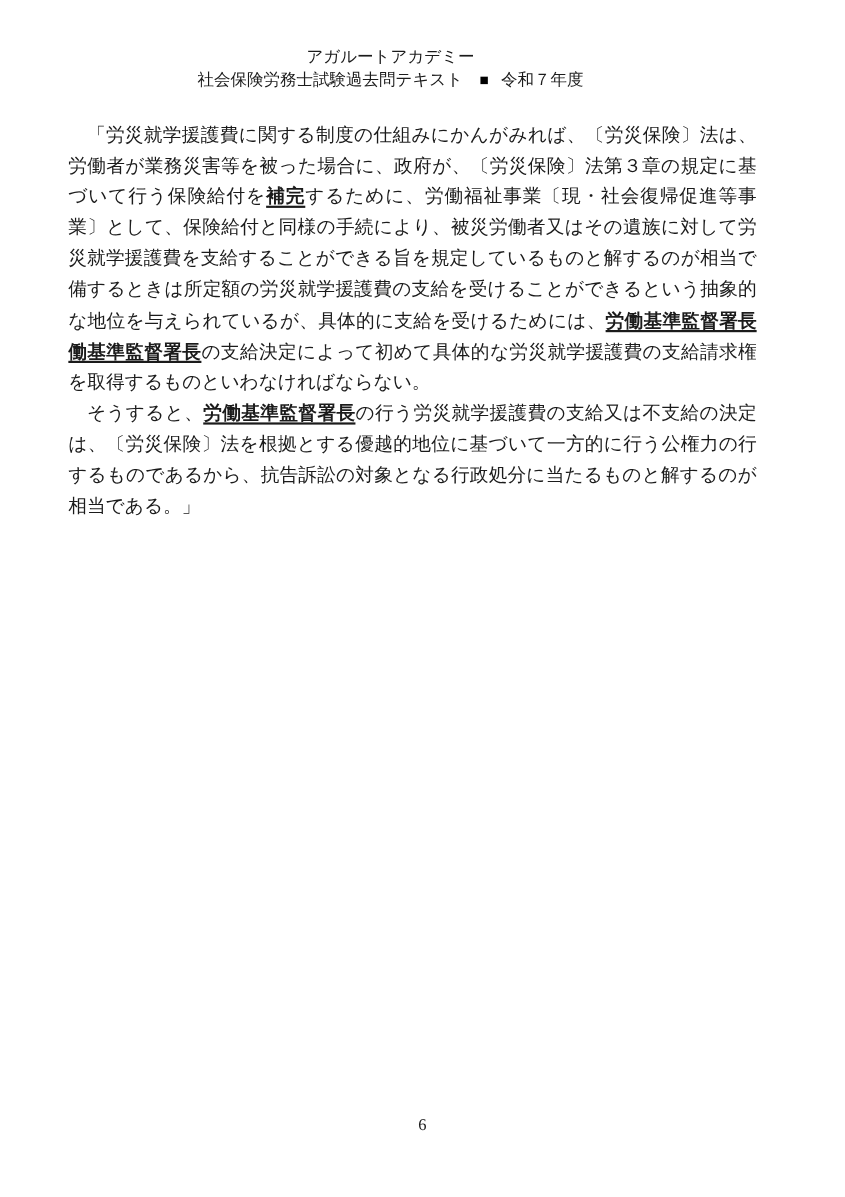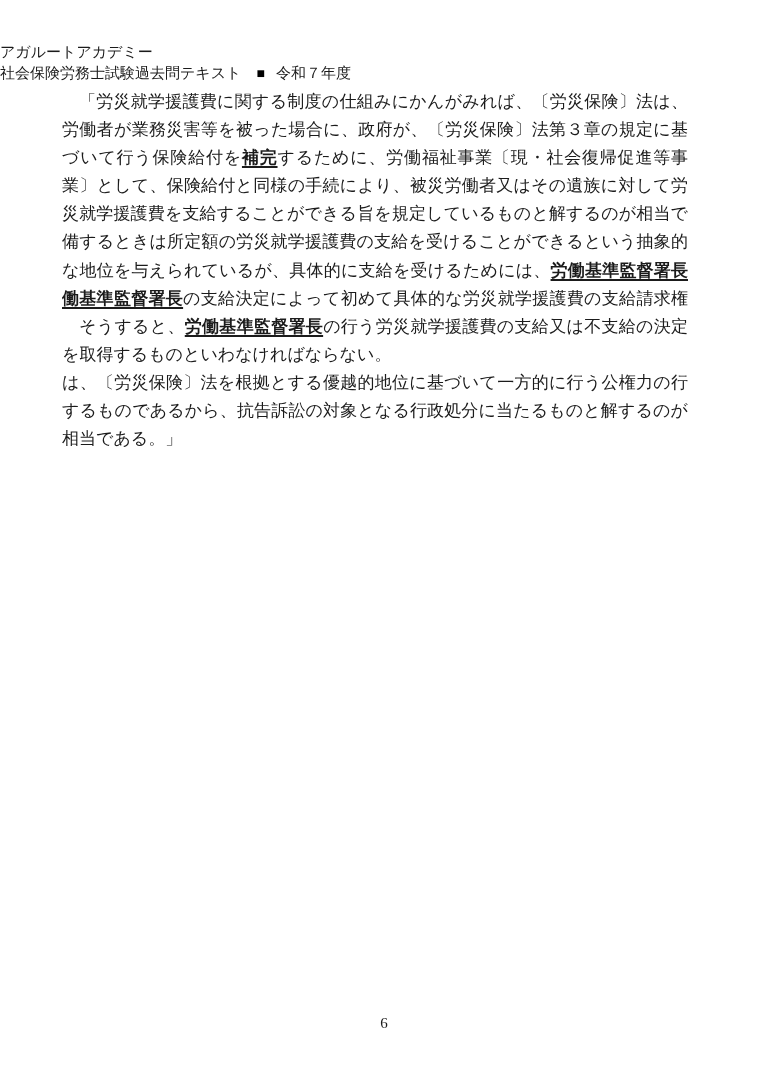--- a/index.html
+++ b/index.html
@@ -14,34 +14,34 @@
     background: #ffffff;
     font-family: "Liberation Serif", "DejaVu Serif", serif;
     color: #1b1b1b;
     overflow: hidden;
   }
   .header {
     position: absolute;
     top: 42px;
     left: 0;
     right: 58px;
-    text-align: left;
+    text-align: center;
     font-size: 15px;
     line-height: 21px;
   }
   .header-line2 span { vertical-align: baseline; }
   .marker {
     display: inline-block;
     font-size: 14px;
     margin: 0 11px 0 15px;
     color: #000000;
   }
   .body-text {
     position: absolute;
-    top: 88px;
+    top: 109px;
     left: 62px;
     width: 626px;
   }
   .line {
     font-size: 17px;
     height: 28.1px;
     line-height: 28.1px;
     text-align: justify;
     text-align-last: justify;
     text-justify: inter-character;
@@ -82,22 +82,22 @@
 
   <div class="body-text">
       <div class="line indent"><span>「労災就学援護費に関する制度の仕組みにかんがみれば、〔労災保険〕法は、</span></div>
       <div class="line"><span>労働者が業務災害等を被った場合に、政府が、〔労災保険〕法第３章の規定に基</span></div>
       <div class="line"><span>づいて行う保険給付を</span><span class="em">補完</span><span>するために、労働福祉事業〔現・社会復帰促進等事</span></div>
       <div class="line"><span>業〕として、保険給付と同様の手続により、被災労働者又はその遺族に対して労</span></div>
       <div class="line"><span>災就学援護費を支給することができる旨を規定しているものと解するのが相当で</span></div>
       <div class="line"><span>備するときは所定額の労災就学援護費の支給を受けることができるという抽象的</span></div>
       <div class="line"><span>な地位を与えられているが、具体的に支給を受けるためには、</span><span class="em">労働基準監督署長</span></div>
       <div class="line"><span class="em">働基準監督署長</span><span>の支給決定によって初めて具体的な労災就学援護費の支給請求権</span></div>
+      <div class="line no-justify"><span>を取得するものといわなければならない。</span></div>
       <div class="line indent"><span>そうすると、</span><span class="em">労働基準監督署長</span><span>の行う労災就学援護費の支給又は不支給の決定</span></div>
-      <div class="line no-justify"><span>を取得するものといわなければならない。</span></div>
       <div class="line"><span>は、〔労災保険〕法を根拠とする優越的地位に基づいて一方的に行う公権力の行</span></div>
       <div class="line"><span>するものであるから、抗告訴訟の対象となる行政処分に当たるものと解するのが</span></div>
       <div class="line no-justify"><span>相当である。」</span></div>
     </div>
 
   <div class="footer">
     <span>6</span>
   </div>
 
 </div>

